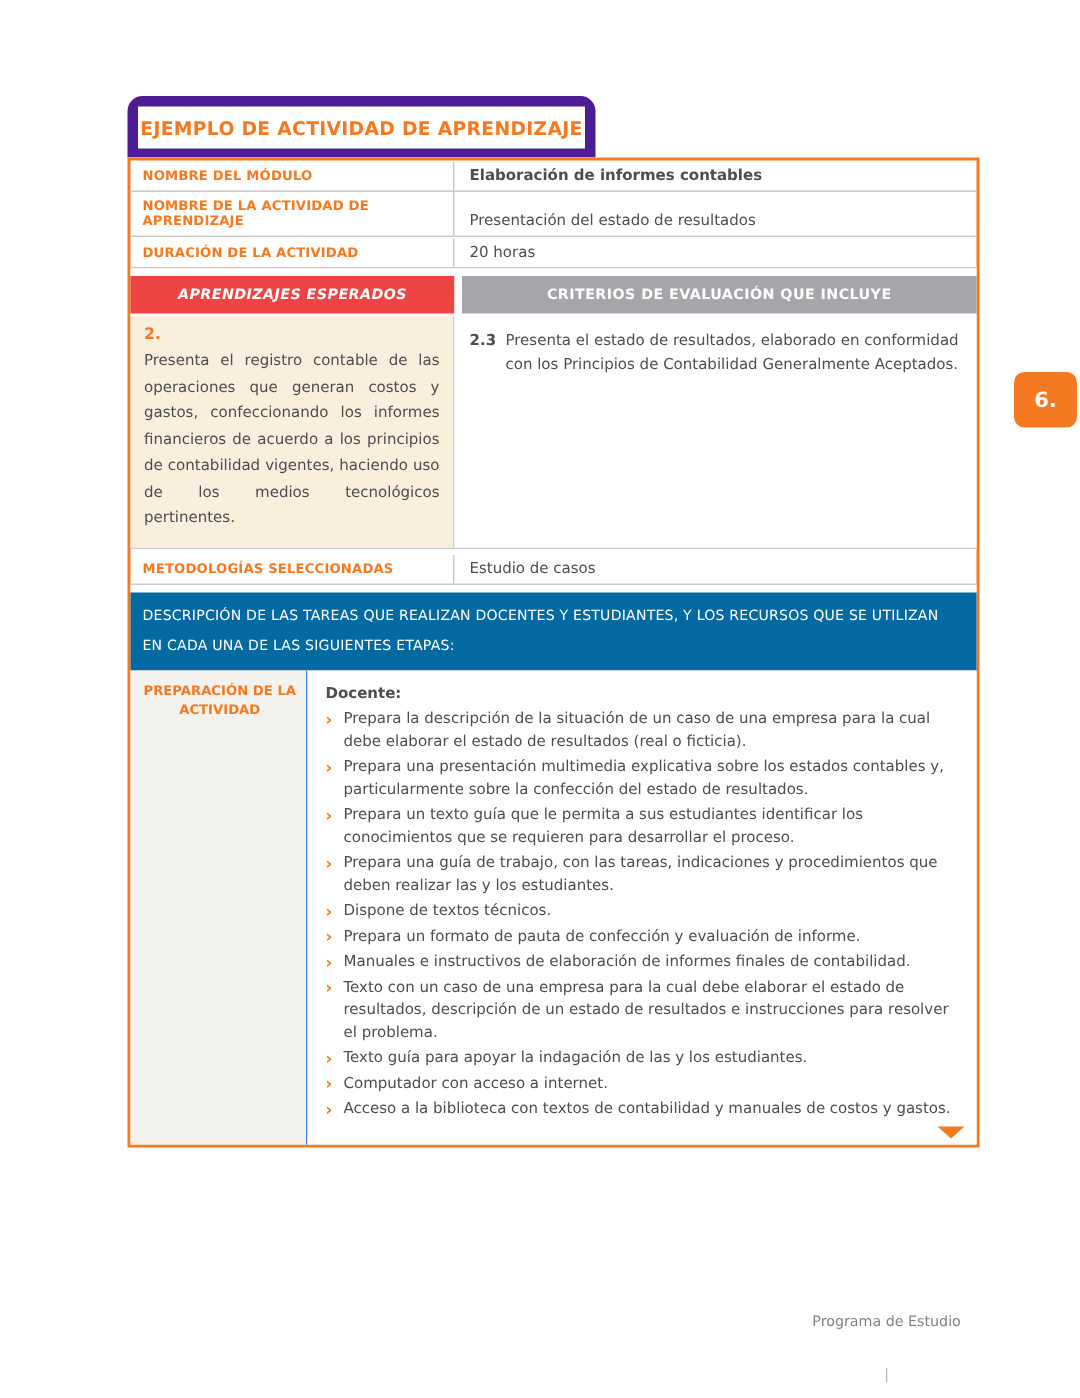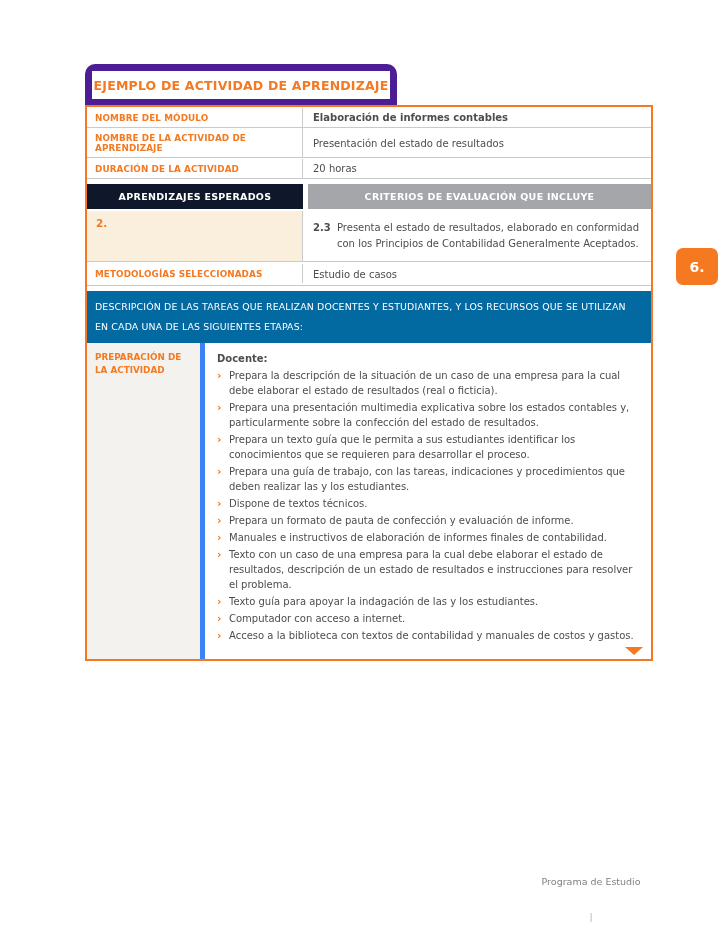--- a/index.html
+++ b/index.html
@@ -36,21 +36,21 @@
     position: absolute;
     left: 85px; top: 105px;
     width: 568px;
     border: 2px solid #F47920;
     background: #ffffff;
   }
   .info-row {
     display: flex;
     border-bottom: 1px solid #C9CACC;
     min-height: 21px;
-    align-items: center;
+    align-items: flex-end;
   }
   .info-row:last-of-type { border-bottom: none; }
   .cell-label {
     width: 216px;
     flex: 0 0 216px;
     border-right: 1px solid #C9CACC;
     color: #F47920;
     font-weight: bold;
     font-size: 8.8px;
     padding: 5px 4px 4px 8px;
@@ -64,27 +64,28 @@
     padding: 5px 24px 4px 10px;
     display: flex; align-items: center;
   }
   .cell-value.bold { font-weight: bold; }
   .gap { height: 5px; background: #ffffff; }
   .gap-sm { height: 2px; background: #ffffff; }
   
   .ae-header-row { display: flex; }
   .ae-head {
     width: 216px; flex: 0 0 216px;
-    background: #0f172a;
+    background: #ef4444;
     color: #ffffff;
     font-weight: bold;
     font-size: 9.5px;
     text-align: center;
     padding: 7px 4px;
     letter-spacing: 0.3px;
+    font-style: italic;
   }
   .head-gap { width: 5px; flex: 0 0 5px; background: #ffffff; }
   .ce-head {
     flex: 1;
     background: #A4A6A9;
     color: #ffffff;
     font-weight: bold;
     font-size: 9.5px;
     text-align: center;
     padding: 7px 16px;
@@ -142,26 +143,27 @@
     font-size: 9.4px;
     line-height: 20px;
     padding: 6px 10px 6px 8px;
     letter-spacing: 0.15px;
   }
   
   .prep-row { display: flex; align-items: stretch; min-height: 306px; }
   .prep-label {
     width: 118px; flex: 0 0 118px;
     background: #F3F2EF;
-    border-right: 5px solid #3b82f6;
+    border-right: 1px solid #3b82f6;
     color: #F47920;
     font-weight: bold;
     font-size: 8.8px;
     line-height: 13px;
     padding: 8px 6px 6px 8px;
+    text-align: center;
   }
   .prep-content {
     flex: 1;
     background: #ffffff;
     position: relative;
     padding: 8px 12px 14px 12px;
   }
   .sub-heading {
     color: #4D4D4F;
     font-weight: bold;
@@ -258,20 +260,21 @@
       <div class="ae-head">APRENDIZAJES ESPERADOS</div>
       <div class="head-gap"></div>
       <div class="ce-head">CRITERIOS DE EVALUACIÓN QUE INCLUYE</div>
     </div>
 
     <div class="gap-sm"></div>
 
     <div class="ae-content-row">
       <div class="ae-cell">
         <div class="ae-number">2.</div>
+        <div class="ae-text">Presenta el registro contable de las operaciones que generan costos y gastos, confeccionando los informes financieros de acuerdo a los principios de contabilidad vigentes, haciendo uso de los medios tecnológicos pertinentes.</div>
       </div>
       <div class="ce-cell">
         <div class="ce-item">
           <div class="ce-number">2.3</div>
           <div class="ce-text">Presenta el estado de resultados, elaborado en conformidad con los Principios de Contabilidad Generalmente Aceptados.</div>
         </div>
       </div>
     </div>
 
     <div class="info-row meth-row">

